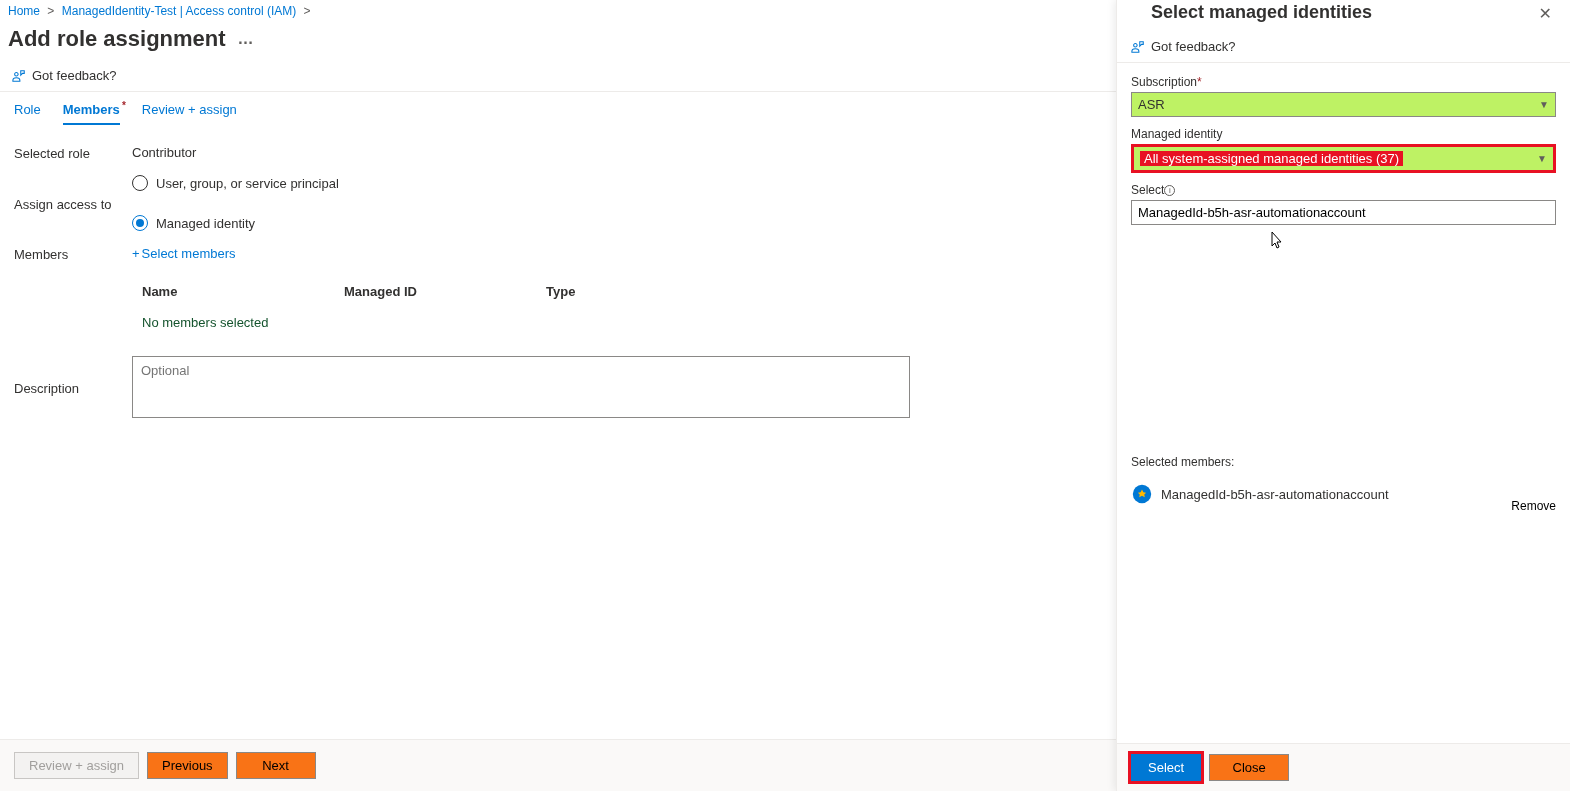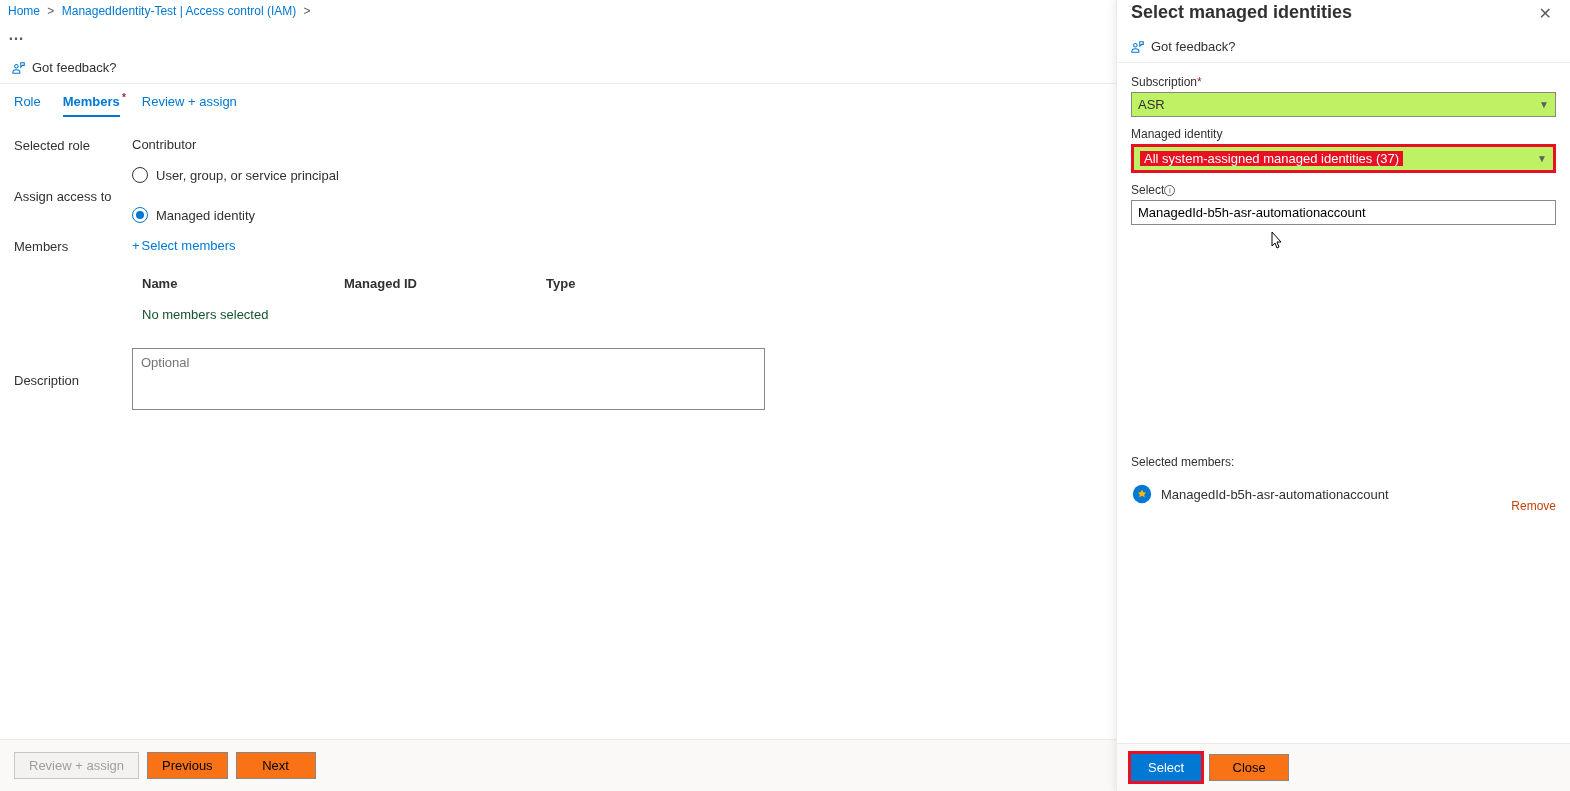--- a/index.html
+++ b/index.html
@@ -39,69 +39,70 @@
   .select-members-link .plus { margin-right: 2px; }
 
   
   .members-table { margin-left: 118px; width: 778px; }
   .members-table th { text-align: left; font-weight: 600; font-size: 13px; padding: 6px 8px; }
   .members-table td { padding: 6px 8px; font-size: 13px; color: #14532d; }
   .members-table .header-row { border-bottom: 1px solid #edebe9; }
   .members-table .header-row th { padding-bottom: 8px; }
 
   
-  .desc-textarea { width: 633px; height: 62px; border: 1px solid #8a8886; padding: 6px 8px; font-size: 13px; font-family: inherit; resize: none; }
+  .desc-textarea { width: 778px; height: 62px; border: 1px solid #8a8886; padding: 6px 8px; font-size: 13px; font-family: inherit; resize: none; }
 
   
   .footer-main { position: absolute; bottom: 0; left: 0; width: 1116px; padding: 12px 14px; border-top: 1px solid #edebe9; background: #faf9f8; display: flex; gap: 8px; }
   .btn { padding: 5px 14px; font-size: 13px; border: 1px solid #8a8886; background: #f97316; cursor: pointer; min-width: 80px; }
   .btn.disabled { color: #a19f9d; border-color: #c8c6c4; background: #f3f2f1; cursor: default; }
 
   
   .side-panel { position: absolute; top: 0; right: 0; width: 454px; height: 791px; background: #fff; border-left: 1px solid #edebe9; box-shadow: -2px 0 8px rgba(0,0,0,0.08); display: flex; flex-direction: column; }
   .panel-header { display: flex; justify-content: space-between; align-items: flex-start; padding: 2px 14px 6px 14px; }
-  .panel-title { font-size: 18px; font-weight: 600; }
+  .panel-title { font-size: 18px; font-weight: 600; margin-left: 20px; }
   .panel-close { font-size: 16px; color: #605e5c; cursor: pointer; padding: 2px 4px; }
   .panel-toolbar { border-bottom: 1px solid #edebe9; padding: 8px 14px; display: flex; align-items: center; gap: 6px; }
   .panel-body { padding: 12px 14px; flex: 1; overflow: auto; }
   .panel-field { margin-bottom: 10px; }
   .panel-field-label { font-size: 12px; color: #323130; margin-bottom: 3px; display: flex; align-items: center; }
   .req { color: #a4262c; }
   .panel-select { width: 100%; border: 1px solid #8a8886; padding: 4px 6px; font-size: 13px; background: #bef264; position: relative; display: flex; justify-content: space-between; align-items: center; cursor: pointer; }
   .chev { font-size: 10px; color: #605e5c; }
   .highlight-red { border: 3px solid #e81123 !important; }
   .highlight-value-bg { background: #e81123; color: #fff; padding: 0 4px; display: inline-block; }
   .panel-input { width: 100%; border: 1px solid #8a8886; padding: 4px 6px; font-size: 13px; }
   .info-icon { width: 11px; height: 11px; border: 1px solid #605e5c; border-radius: 50%; display: inline-flex; align-items: center; justify-content: center; font-size: 8px; color: #605e5c; }
 
   .selected-members-label { font-size: 12px; margin-top: 230px; margin-bottom: 6px; }
   .member-row { display: flex; align-items: center; justify-content: space-between; font-size: 13px; }
   .member-left { display: flex; align-items: center; gap: 8px; }
   .member-icon { width: 22px; height: 22px; }
-  .remove-link { color: #c2410c; font-size: 12px; cursor: pointer; margin-top: 24px; }
+  .remove-link { color: #000000; font-size: 12px; cursor: pointer; margin-top: 24px; }
 
   .panel-footer { padding: 10px 14px; border-top: 1px solid #edebe9; background: #faf9f8; display: flex; gap: 8px; }
   .btn-primary { background: #0078d4; color: #fff; border: 1px solid #0078d4; padding: 5px 16px; font-size: 13px; cursor: pointer; }
   .btn-primary.highlight-red-border { outline: 3px solid #e81123; }
 
   
   .cursor { position: absolute; top: 232px; left: 1271px; pointer-events: none; }
   .cursor svg { width: 14px; height: 18px; }
 </style>
 </head>
 <body>
 
 <div class="breadcrumb">
   <a href="#">Home</a>
   <span class="sep">&gt;</span>
   <a href="#">ManagedIdentity-Test | Access control (IAM)</a>
   <span class="sep">&gt;</span>
 </div>
 
 <div class="page-title">
+  <span>Add role assignment</span>
   <span class="dots">…</span>
 </div>
 
 <div class="toolbar">
   <div class="feedback">
     <svg class="person-feedback-icon" viewBox="0 0 16 16">
         <path d="M10 2h4v3h-2l-2 2V2zM5 8a2 2 0 100-4 2 2 0 000 4zM1 13c0-2 2-3 4-3s4 1 4 3v1H1v-1z"></path>
       </svg>
     <span>Got feedback?</span>
   </div>

